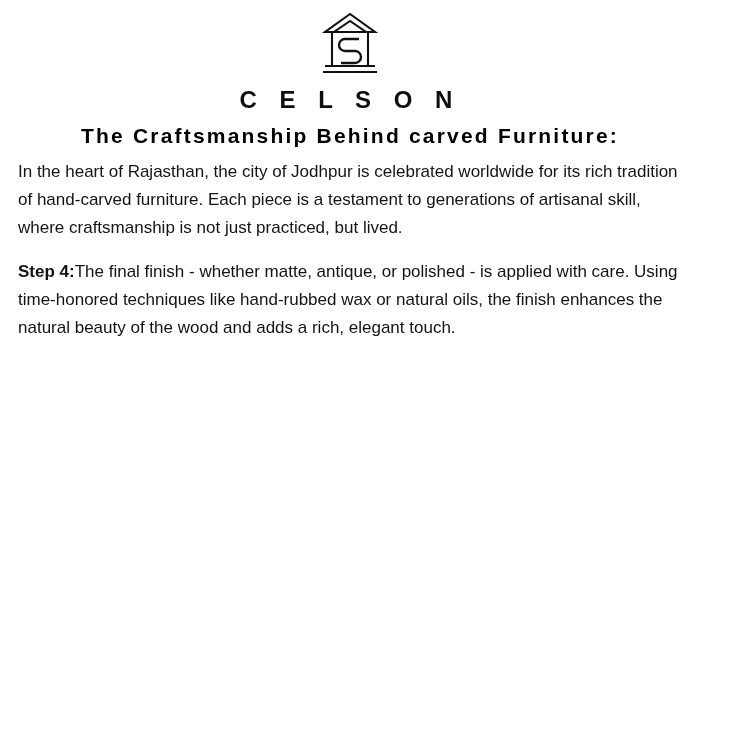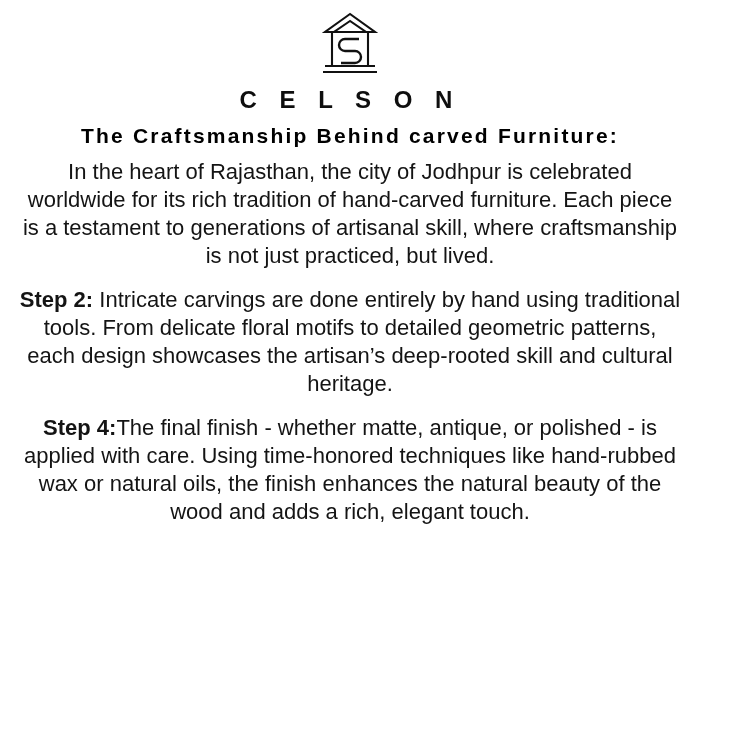--- a/index.html
+++ b/index.html
@@ -42,23 +42,23 @@
     font-size: 21px;
     font-weight: bold;
     letter-spacing: 2.2px;
     text-align: center;
     margin-top: 8px;
     margin-bottom: 10px;
     color: #000000;
     white-space: nowrap;
   }
   .para {
-    font-size: 22px;
+    font-size: 17px;
     line-height: 28px;
-    text-align: center;
+    text-align: left;
     margin: 0 0 16px 0;
     max-width: 716px;
     color: #141414;
   }
   .para.tight {
     margin-bottom: 16px;
   }
   .step-label {
     font-weight: bold;
   }
@@ -85,23 +85,20 @@
     </svg>
   </span>
 
   <div class="brand">C E L S O N</div>
 
   <div class="headline">The Craftsmanship Behind carved Furniture:</div>
 
   <p class="para">In the heart of Rajasthan, the city of Jodhpur is celebrated worldwide for its rich tradition of hand-carved furniture. Each piece is a testament to generations of artisanal skill, where craftsmanship is not just practiced, but lived.</p>
 
 
-  <p class="para">
-    <span class="step-label">Step 2:</span><span> Intricate carvings are done entirely by hand using traditional tools. From delicate floral motifs to detailed geometric patterns, each design showcases the artisan’s deep-rooted skill and cultural heritage.</span>
-  </p>
 
 
   <p class="para tight">
     <span class="step-label">Step 4:</span><span>The final finish - whether matte, antique, or polished - is applied with care. Using time-honored techniques like hand-rubbed wax or natural oils, the finish enhances the natural beauty of the wood and adds a rich, elegant touch.</span>
   </p>
 
 
 </div>
 
 </body></html>

